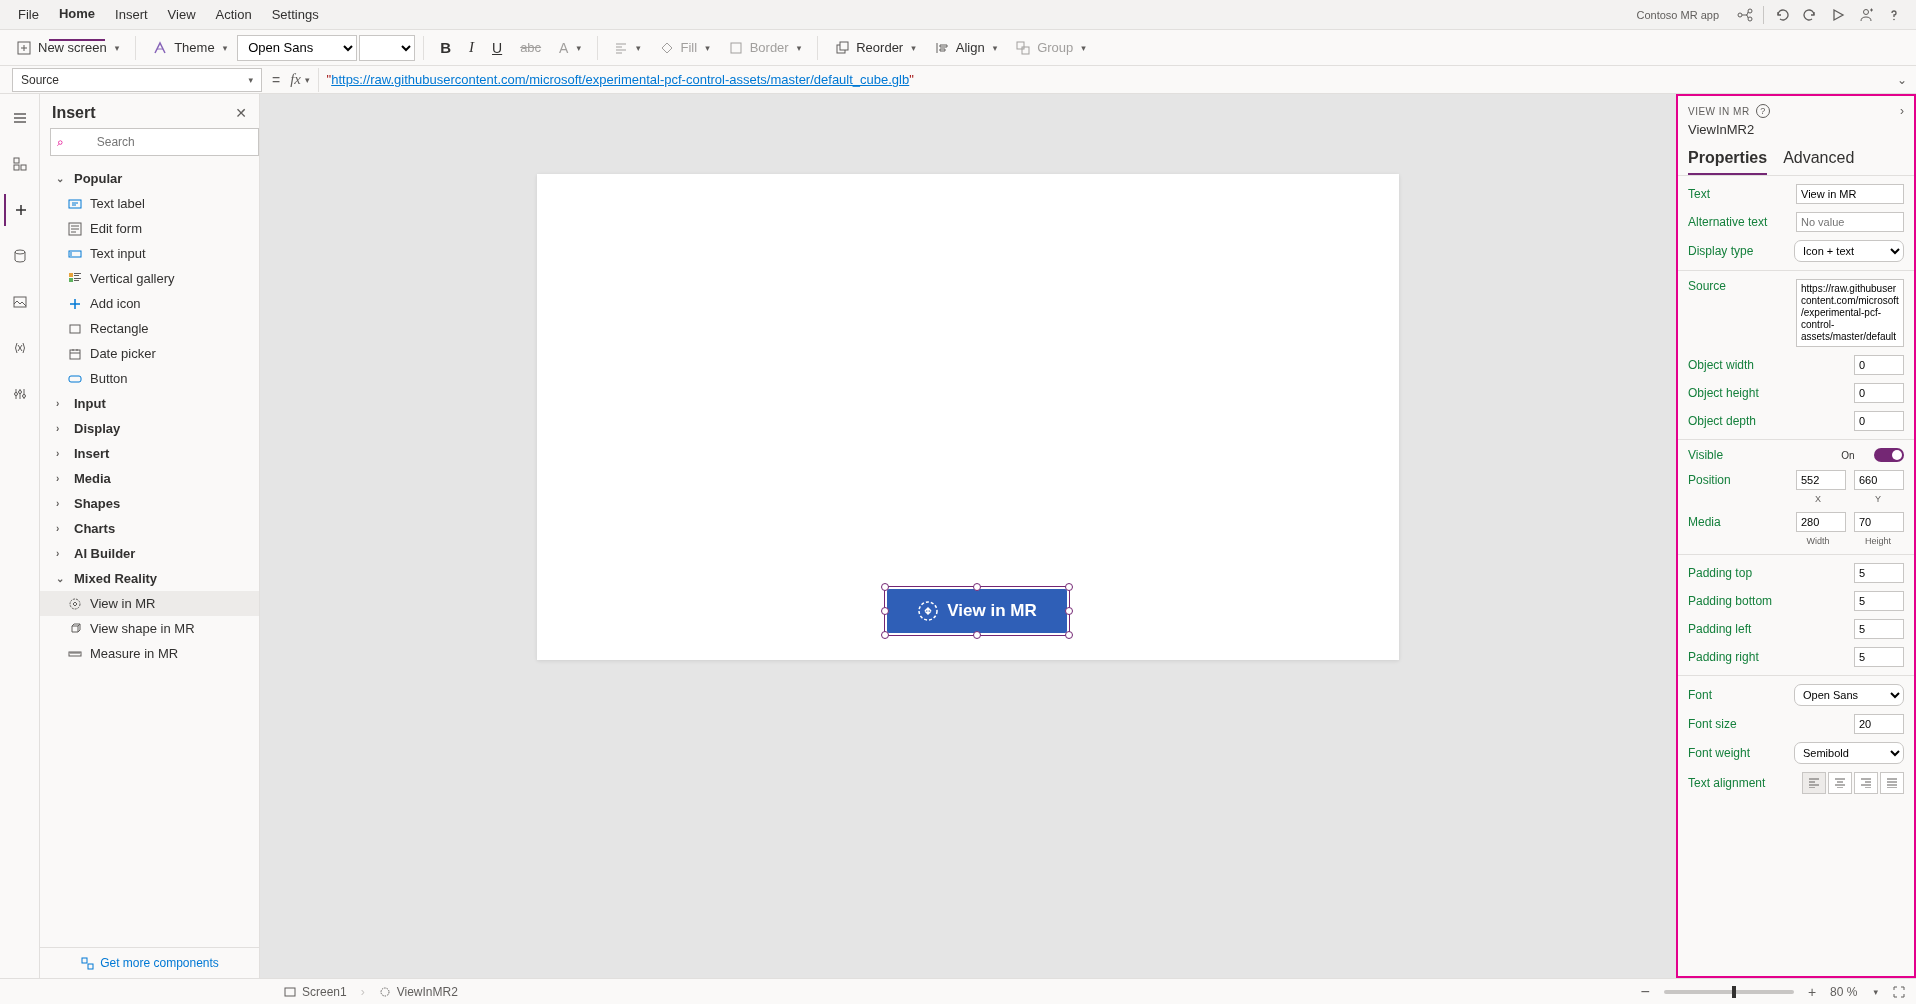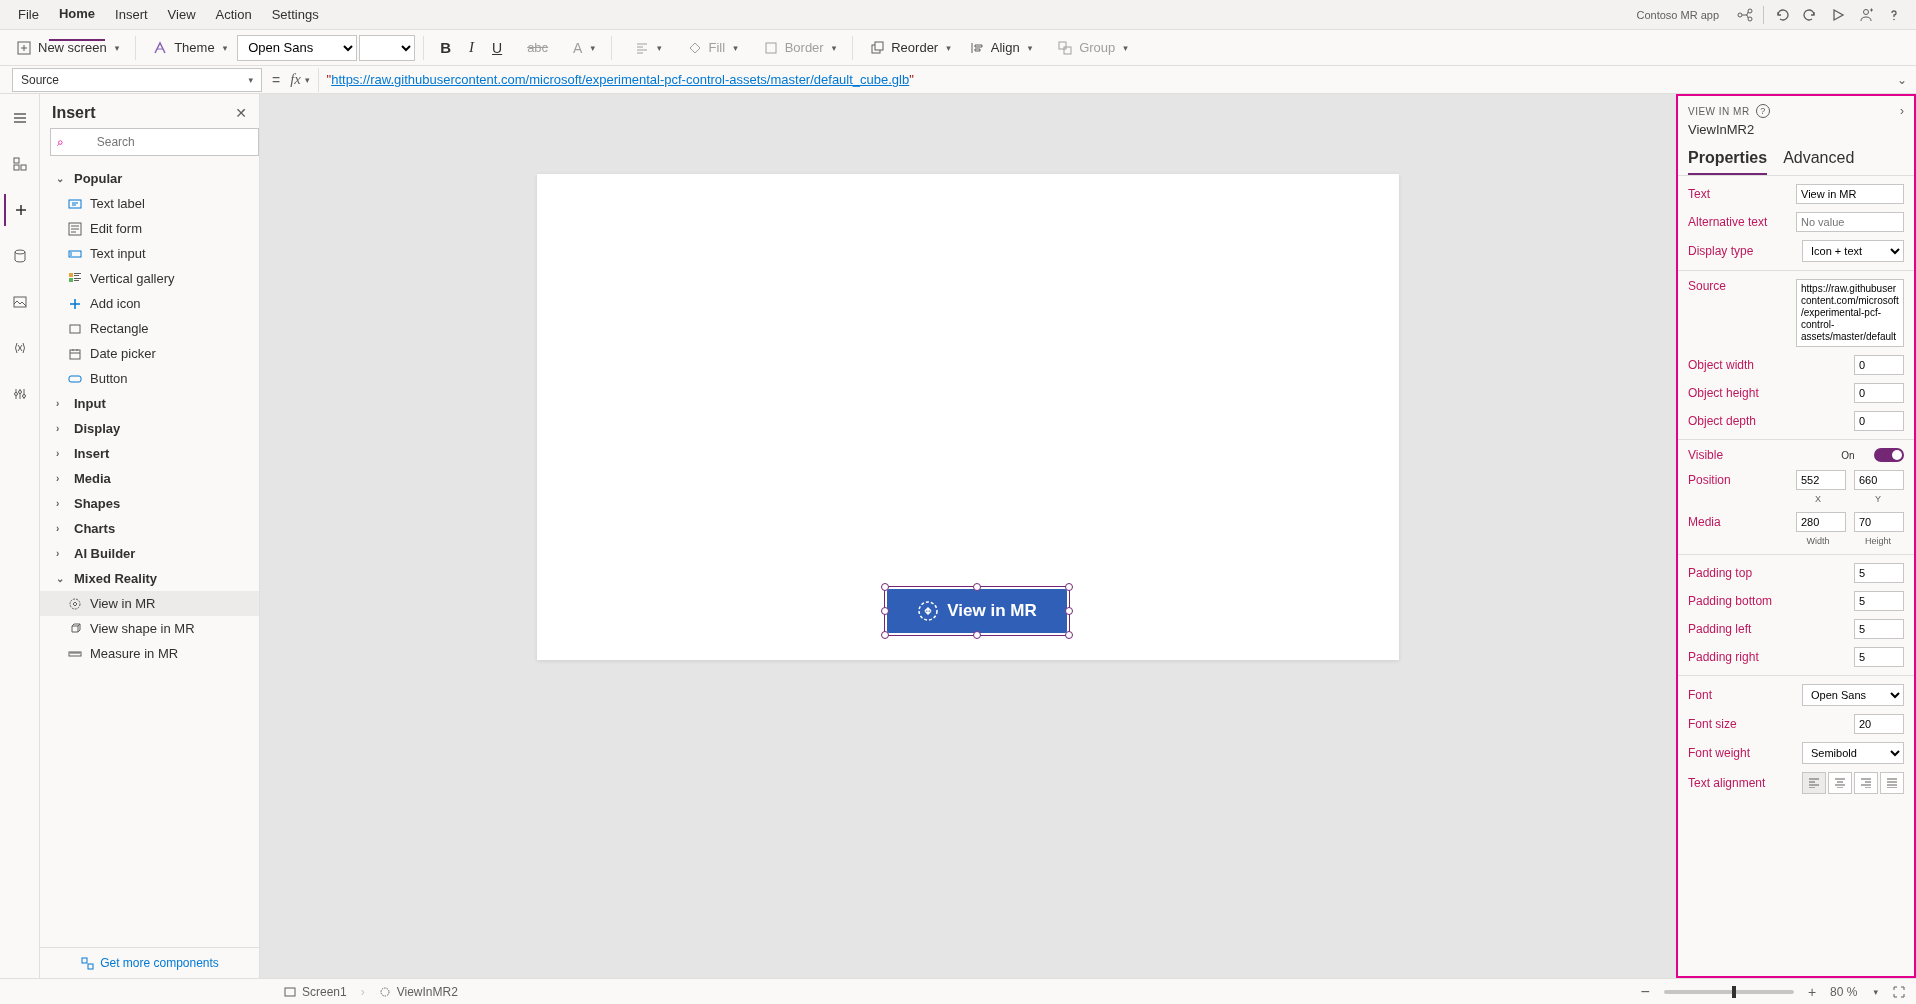--- a/index.html
+++ b/index.html
@@ -11,21 +11,21 @@
 .menubar .tab.active { border-bottom: 2px solid #742774; font-weight: 600; }
 .menubar .spacer { flex: 1; }
 .menubar .app-title { font-size: 11px; color: #605e5c; margin-right: 12px; }
 .menubar .icon-btn { width: 28px; height: 28px; display: flex; align-items: center; justify-content: center; cursor: pointer; color: #605e5c; }
 .menubar .sep { width: 1px; height: 18px; background: #c8c6c4; margin: 0 4px; }
 
 
 .ribbon { height: 36px; background: #faf9f8; display: flex; align-items: center; padding: 0 8px; border-bottom: 1px solid #e1dfdd; gap: 2px; }
 .ribbon .grp-sep { width: 1px; height: 24px; background: #e1dfdd; margin: 0 6px; }
 .ribbon-btn { display: flex; align-items: center; gap: 6px; padding: 4px 8px; cursor: pointer; color: #323130; font-size: 13px; border-radius: 2px; }
-.ribbon-btn.disabled { color: #a19f9d; margin-left: 7px; }
+.ribbon-btn.disabled { color: #a19f9d; }
 .ribbon-select { height: 26px; border: 1px solid #c8c6c4; background: #fff; padding: 0 6px; font-size: 13px; }
 .ribbon .icon { width: 16px; height: 16px; display: inline-flex; align-items: center; justify-content: center; }
 .chev { font-size: 9px; color: #605e5c; margin-left: 2px; }
 
 
 .formula-bar { height: 28px; background: #faf9f8; display: flex; align-items: center; border-bottom: 1px solid #e1dfdd; }
 .formula-bar .prop-sel { width: 250px; height: 24px; border: 1px solid #c8c6c4; background: #fff; margin-left: 12px; padding: 0 8px; display: flex; align-items: center; justify-content: space-between; }
 .formula-bar .eq { padding: 0 10px; font-size: 14px; color: #605e5c; }
 .formula-bar .fx { font-style: italic; font-family: "Times New Roman", serif; font-size: 15px; color: #605e5c; padding-right: 4px; }
 .formula-bar .fx-chev { font-size: 9px; color: #605e5c; padding-right: 8px; }
@@ -71,25 +71,25 @@
 .prop-pane .phdr { padding: 8px 10px 4px; display: flex; align-items: center; gap: 6px; }
 .prop-pane .phdr .ctrl-type { font-size: 10px; color: #605e5c; letter-spacing: 0.5px; }
 .prop-pane .phdr .help { width:14px; height:14px; border:1px solid #605e5c; border-radius:50%; font-size:9px; display:flex; align-items:center; justify-content:center; color:#605e5c;}
 .prop-pane .phdr .exp { margin-left:auto; color:#605e5c; cursor:pointer;}
 .prop-pane .ctrl-name { padding: 0 10px 6px; font-size: 13px; }
 .prop-pane .tabs { display: flex; padding: 0 10px; gap: 16px; border-bottom: 1px solid #e1dfdd; }
 .prop-pane .tabs .t { padding: 6px 0; font-size: 16px; cursor: pointer; }
 .prop-pane .tabs .t.active { border-bottom: 2px solid #742774; font-weight: 600; }
 .prop-body { flex: 1; overflow-y: auto; padding: 4px 0; }
 .prop-row { display: flex; align-items: center; padding: 4px 10px; gap: 8px; font-size: 12px; }
-.prop-row .lbl { flex: 1; color: #be185d; }
+.prop-row .lbl { flex: 1; color: #15803d; }
 .prop-row input[type=text], .prop-row select, .prop-row textarea { border: 1px solid #c8c6c4; background: #fff; font-size: 11px; padding: 3px 4px; }
 .prop-row input.w110 { width: 108px; }
 .prop-row input.w50 { width: 50px; }
-.prop-row select.w110 { width: 102px; }
+.prop-row select.w110 { width: 110px; border-radius: 7px; }
 .prop-row textarea { width: 108px; height: 68px; resize: none; font-size: 10px; line-height: 1.2; }
 .prop-row .sublbl { font-size: 9px; color: #605e5c; text-align:center; }
 .prop-sep { height: 1px; background: #e1dfdd; margin: 4px 0; }
 .toggle { width: 30px; height: 14px; background: #742774; border-radius: 7px; position: relative; }
 .toggle::after { content:''; position:absolute; right:2px; top:2px; width:10px; height:10px; background:#fff; border-radius:50%; }
 .align-btns { display:flex; gap:2px; }
 .align-btns .ab { width:24px; height:22px; border:1px solid #c8c6c4; background:#fff; display:flex; align-items:center; justify-content:center; cursor:pointer; }
 .align-btns .ab.sel { background:#edebe9; }
 
 

